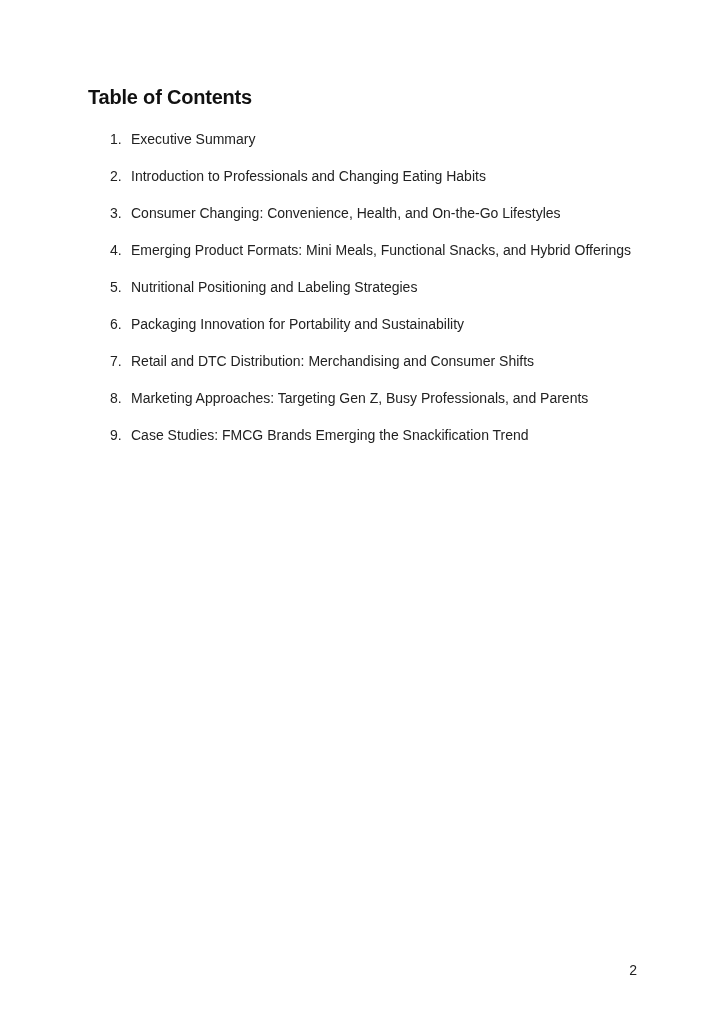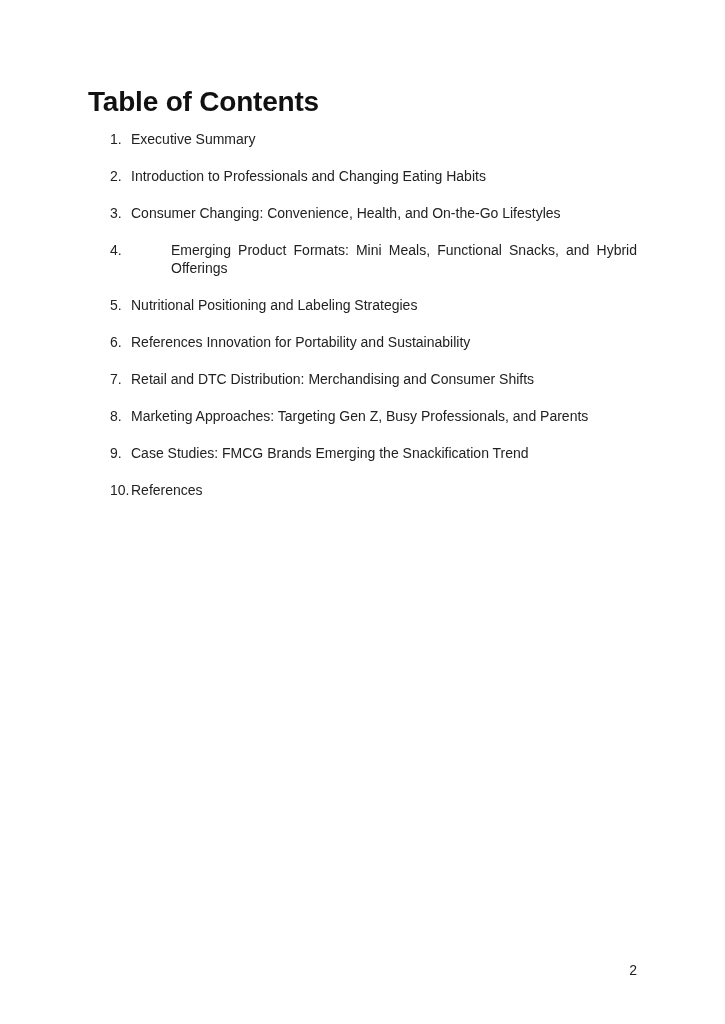--- a/index.html
+++ b/index.html
@@ -21,21 +21,21 @@
       top: 0;
       width: 725px;
       height: 1024px;
       background: #ffffff;
     }
     .toc-title {
       position: absolute;
       left: 88px;
       top: 86px;
       margin: 0;
-      font-size: 28px;
+      font-size: 20px;
       font-weight: bold;
       color: #111111;
       letter-spacing: -0.2px;
     }
     .toc-list {
       position: absolute;
       left: 110px;
       top: 130px;
       width: 527px;
       margin: 0;
@@ -55,21 +55,20 @@
       flex: 0 0 21px;
       white-space: nowrap;
     }
     .toc-text {
       flex: 1 1 auto;
       text-align: justify;
       text-align-last: left;
     }
     .toc-item.justified .toc-text {
       text-align: justify;
-      margin-left: 40px;
     }
     .page-number {
       position: absolute;
       right: 88px;
       top: 962px;
       font-size: 14px;
       color: #222222;
     }
   </style>
 </head>
@@ -94,34 +93,30 @@
     <li class="toc-item justified">
       <span class="toc-num">4.</span>
       <span class="toc-text">Emerging Product Formats: Mini Meals, Functional Snacks, and Hybrid Offerings</span>
     </li>
     <li class="toc-item">
       <span class="toc-num">5.</span>
       <span class="toc-text">Nutritional Positioning and Labeling Strategies</span>
     </li>
     <li class="toc-item">
       <span class="toc-num">6.</span>
-      <span class="toc-text">References Innovation for Portability and Sustainability</span>
+      <span class="toc-text">Packaging Innovation for Portability and Sustainability</span>
     </li>
     <li class="toc-item">
       <span class="toc-num">7.</span>
       <span class="toc-text">Retail and DTC Distribution: Merchandising and Consumer Shifts</span>
     </li>
     <li class="toc-item">
       <span class="toc-num">8.</span>
       <span class="toc-text">Marketing Approaches: Targeting Gen Z, Busy Professionals, and Parents</span>
     </li>
     <li class="toc-item">
       <span class="toc-num">9.</span>
       <span class="toc-text">Case Studies: FMCG Brands Emerging the Snackification Trend</span>
     </li>
-    <li class="toc-item">
-      <span class="toc-num">10.</span>
-      <span class="toc-text">References</span>
-    </li>
   </ol>
 
   <div class="page-number">2</div>
 </div>
 
 </body></html>

